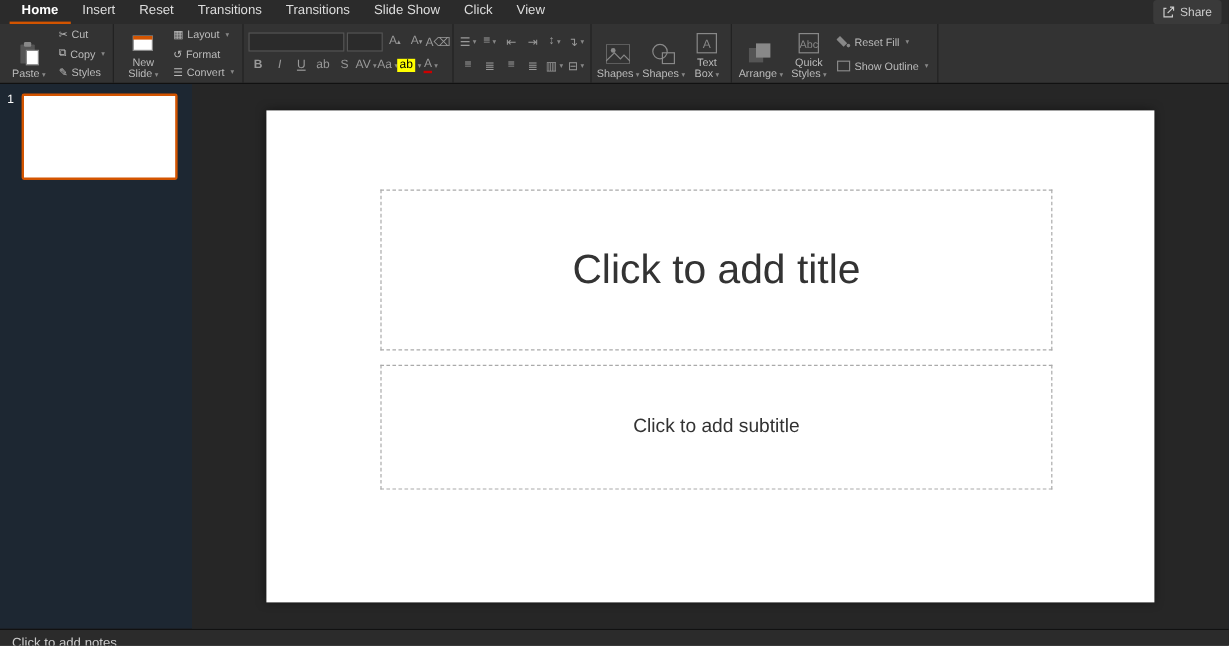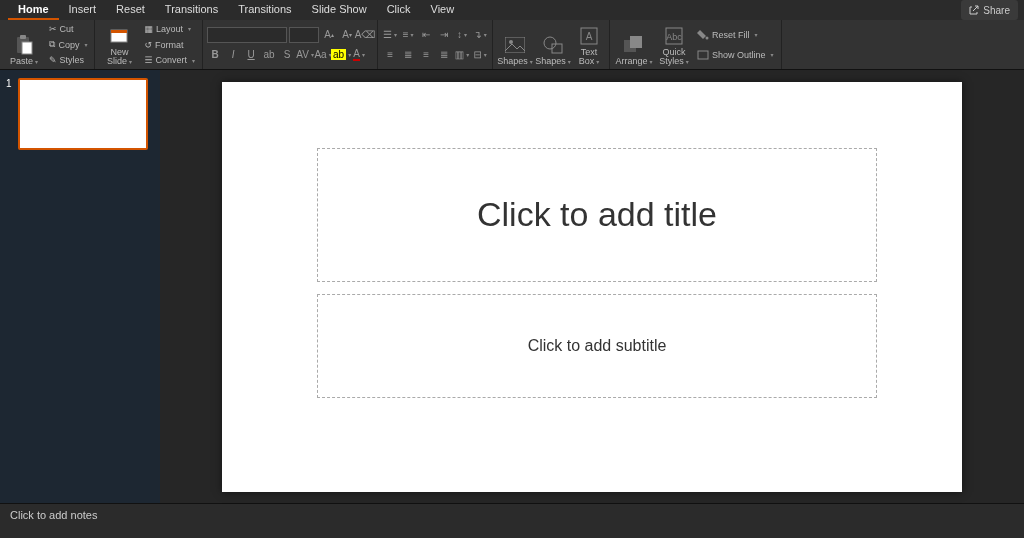--- a/index.html
+++ b/index.html
@@ -26,21 +26,21 @@
   .thumbwrap { display: flex; gap: 4px; }
   .thumbnum { font-size: 10px; color: #fff; width: 8px; }
   .thumb { width: 130px; height: 72px; background: #fff; border: 2px solid #d35400; border-radius: 2px; cursor: pointer; }
   .canvaswrap { flex: 1; background: #262626; display: flex; align-items: center; justify-content: center; position: relative; }
   .slide { width: 740px; height: 410px; background: #fff; position: relative; box-shadow: 0 0 8px rgba(0,0,0,0.5); }
   .ph { position: absolute; border: 1px dashed #aaa; display: flex; align-items: center; justify-content: center; cursor: text; }
   .ph-title { left: 95px; top: 66px; width: 560px; height: 134px; }
   .ph-sub   { left: 95px; top: 212px; width: 560px; height: 104px; }
   .ph-title .txt { font-size: 34px; color: #333; }
   .ph-sub .txt { font-size: 16px; color: #333; }
-  .notes { height: 35px; background: #2b2b2b; color: #ccc; font-size: 11px; padding: 5px 10px; cursor: text; border-top:1px solid #111; }
+  .notes { height: 14px; background: #2b2b2b; color: #ccc; font-size: 11px; padding: 5px 10px; cursor: text; border-top:1px solid #111; }
   svg { display: block; }
 </style>
 </head>
 <body>
 
 <div class="app">
 
   <div class="tabs">
     <div class="tab active">Home</div>
     <div class="tab">Insert</div>

